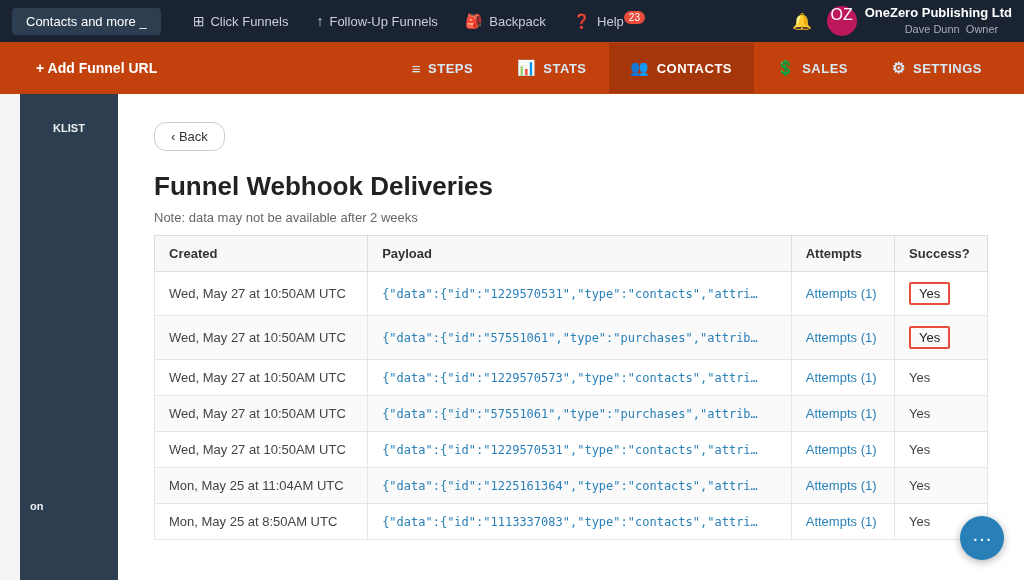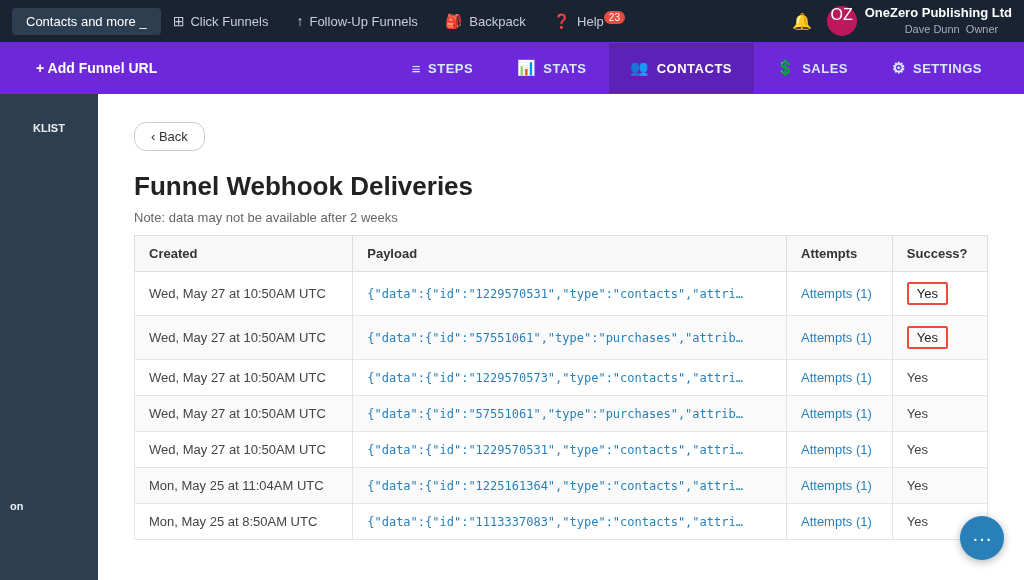--- a/index.html
+++ b/index.html
@@ -13,20 +13,21 @@
       align-items: center;
       padding: 0 12px;
       gap: 0;
     }
     .top-nav-brand {
       background: #2c3e50;
       border-radius: 4px;
       padding: 6px 14px;
       color: #fff;
       font-size: 13px;
+      margin-right: 20px;
       white-space: nowrap;
     }
     .top-nav-items {
       display: flex;
       align-items: center;
       flex: 1;
       gap: 4px;
     }
     .top-nav-item {
       display: flex;
@@ -69,21 +70,21 @@
       border-radius: 50%;
       display: flex; align-items: flex-start; justify-content: center;
       color: #fff; font-size: 16px;
     }
     .top-nav-user-info { line-height: 1.3; }
     .top-nav-user-name { font-size: 13px; font-weight: 600; }
     .top-nav-user-role { font-size: 11px; color: #aab; margin-left: 40px; }
 
     
     .secondary-nav {
-      background: #6d28d9;
+      background: #c2410c;
       height: 52px;
       display: flex;
       align-items: center;
       padding: 0 20px;
       gap: 4px;
     }
     .add-funnel-btn {
       display: flex;
       align-items: center;
       gap: 6px;
@@ -125,20 +126,21 @@
 
     
     .sidebar {
       width: 98px;
       background: #2c3e50;
       display: flex;
       flex-direction: column;
       align-items: center;
       padding-top: 10px;
       position: relative;
+      margin-left: 20px;
     }
     .sidebar-item {
       color: #ecf0f1;
       font-size: 11px;
       text-transform: uppercase;
       padding: 14px 8px;
       cursor: pointer;
       text-align: center;
       width: 100%;
     }

